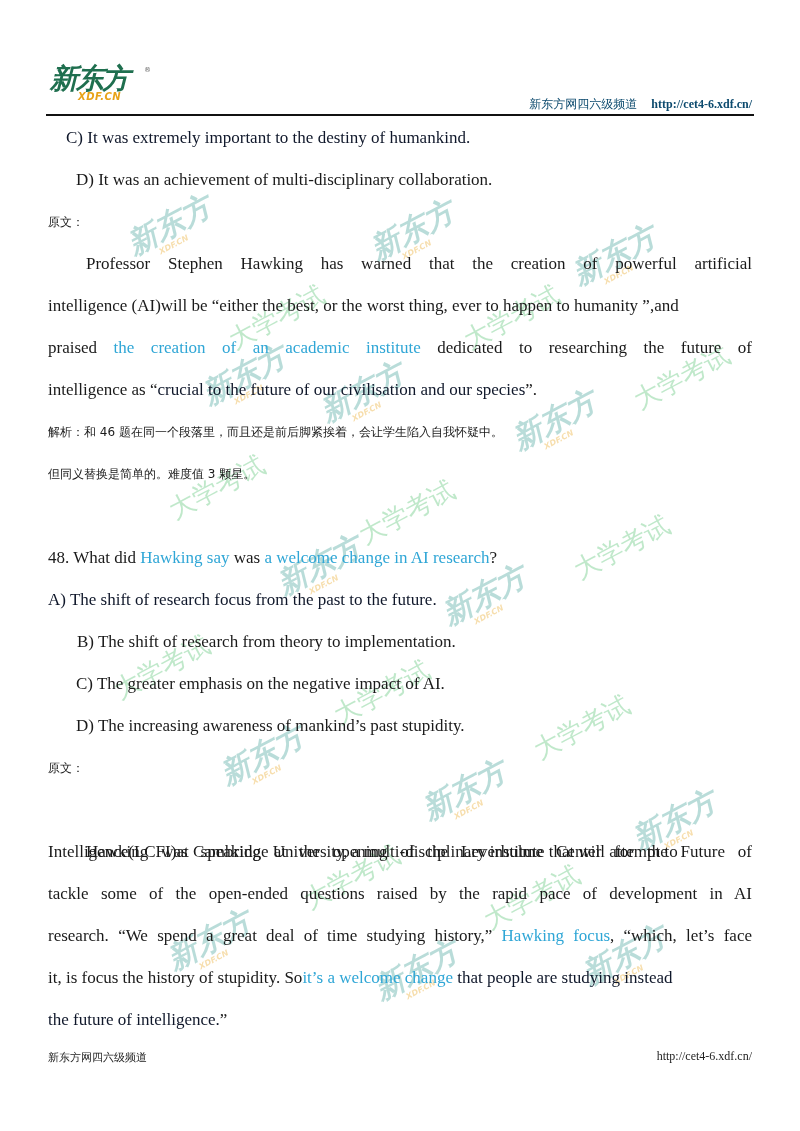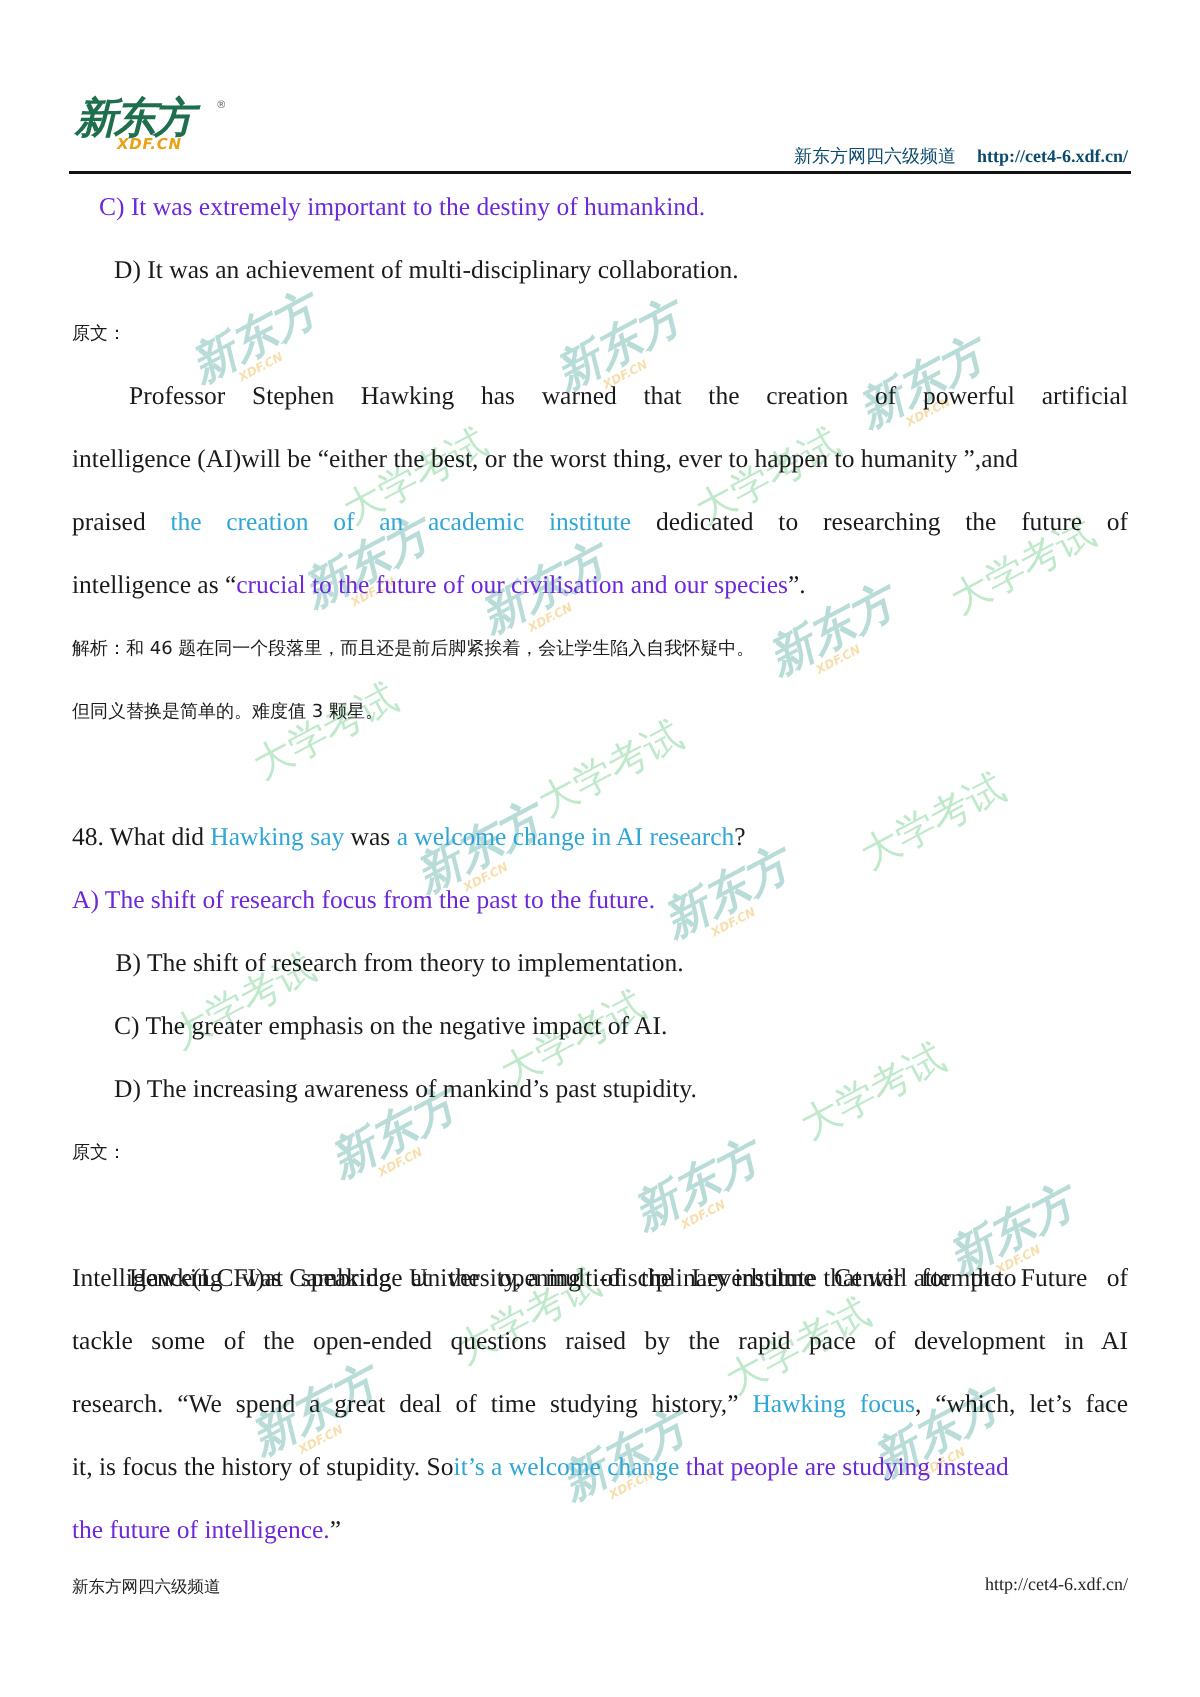--- a/index.html
+++ b/index.html
@@ -32,21 +32,21 @@
     }
     .header-right .url { margin-left: 14px; font-weight: bold; font-size: 12px; }
     .header-rule {
       position: absolute; left: 46px; right: 46px; top: 114px; height: 2px; background: #111;
     }
     .line {
       position: absolute; left: 48px; right: 48px;
       font-size: 17px; line-height: 20px; white-space: nowrap;
     }
     .justify { text-align: justify; text-align-last: justify; white-space: normal; }
-    .red { color: #6d28d9; }
+    .red { color: #0f172a; }
     .blue { color: #2fa6d6; margin-top: 20px; }
     .cjk { font-family: "DejaVu Sans", sans-serif; font-size: 12px; }
     .indent { padding-left: 38px; }
     .footer-left {
       position: absolute; left: 48px; top: 1050px; font-size: 11px;
       font-family: "DejaVu Sans", sans-serif; color: #222;
     }
     .footer-right {
       position: absolute; right: 48px; top: 1049px; font-size: 12px; color: #222;
     }

